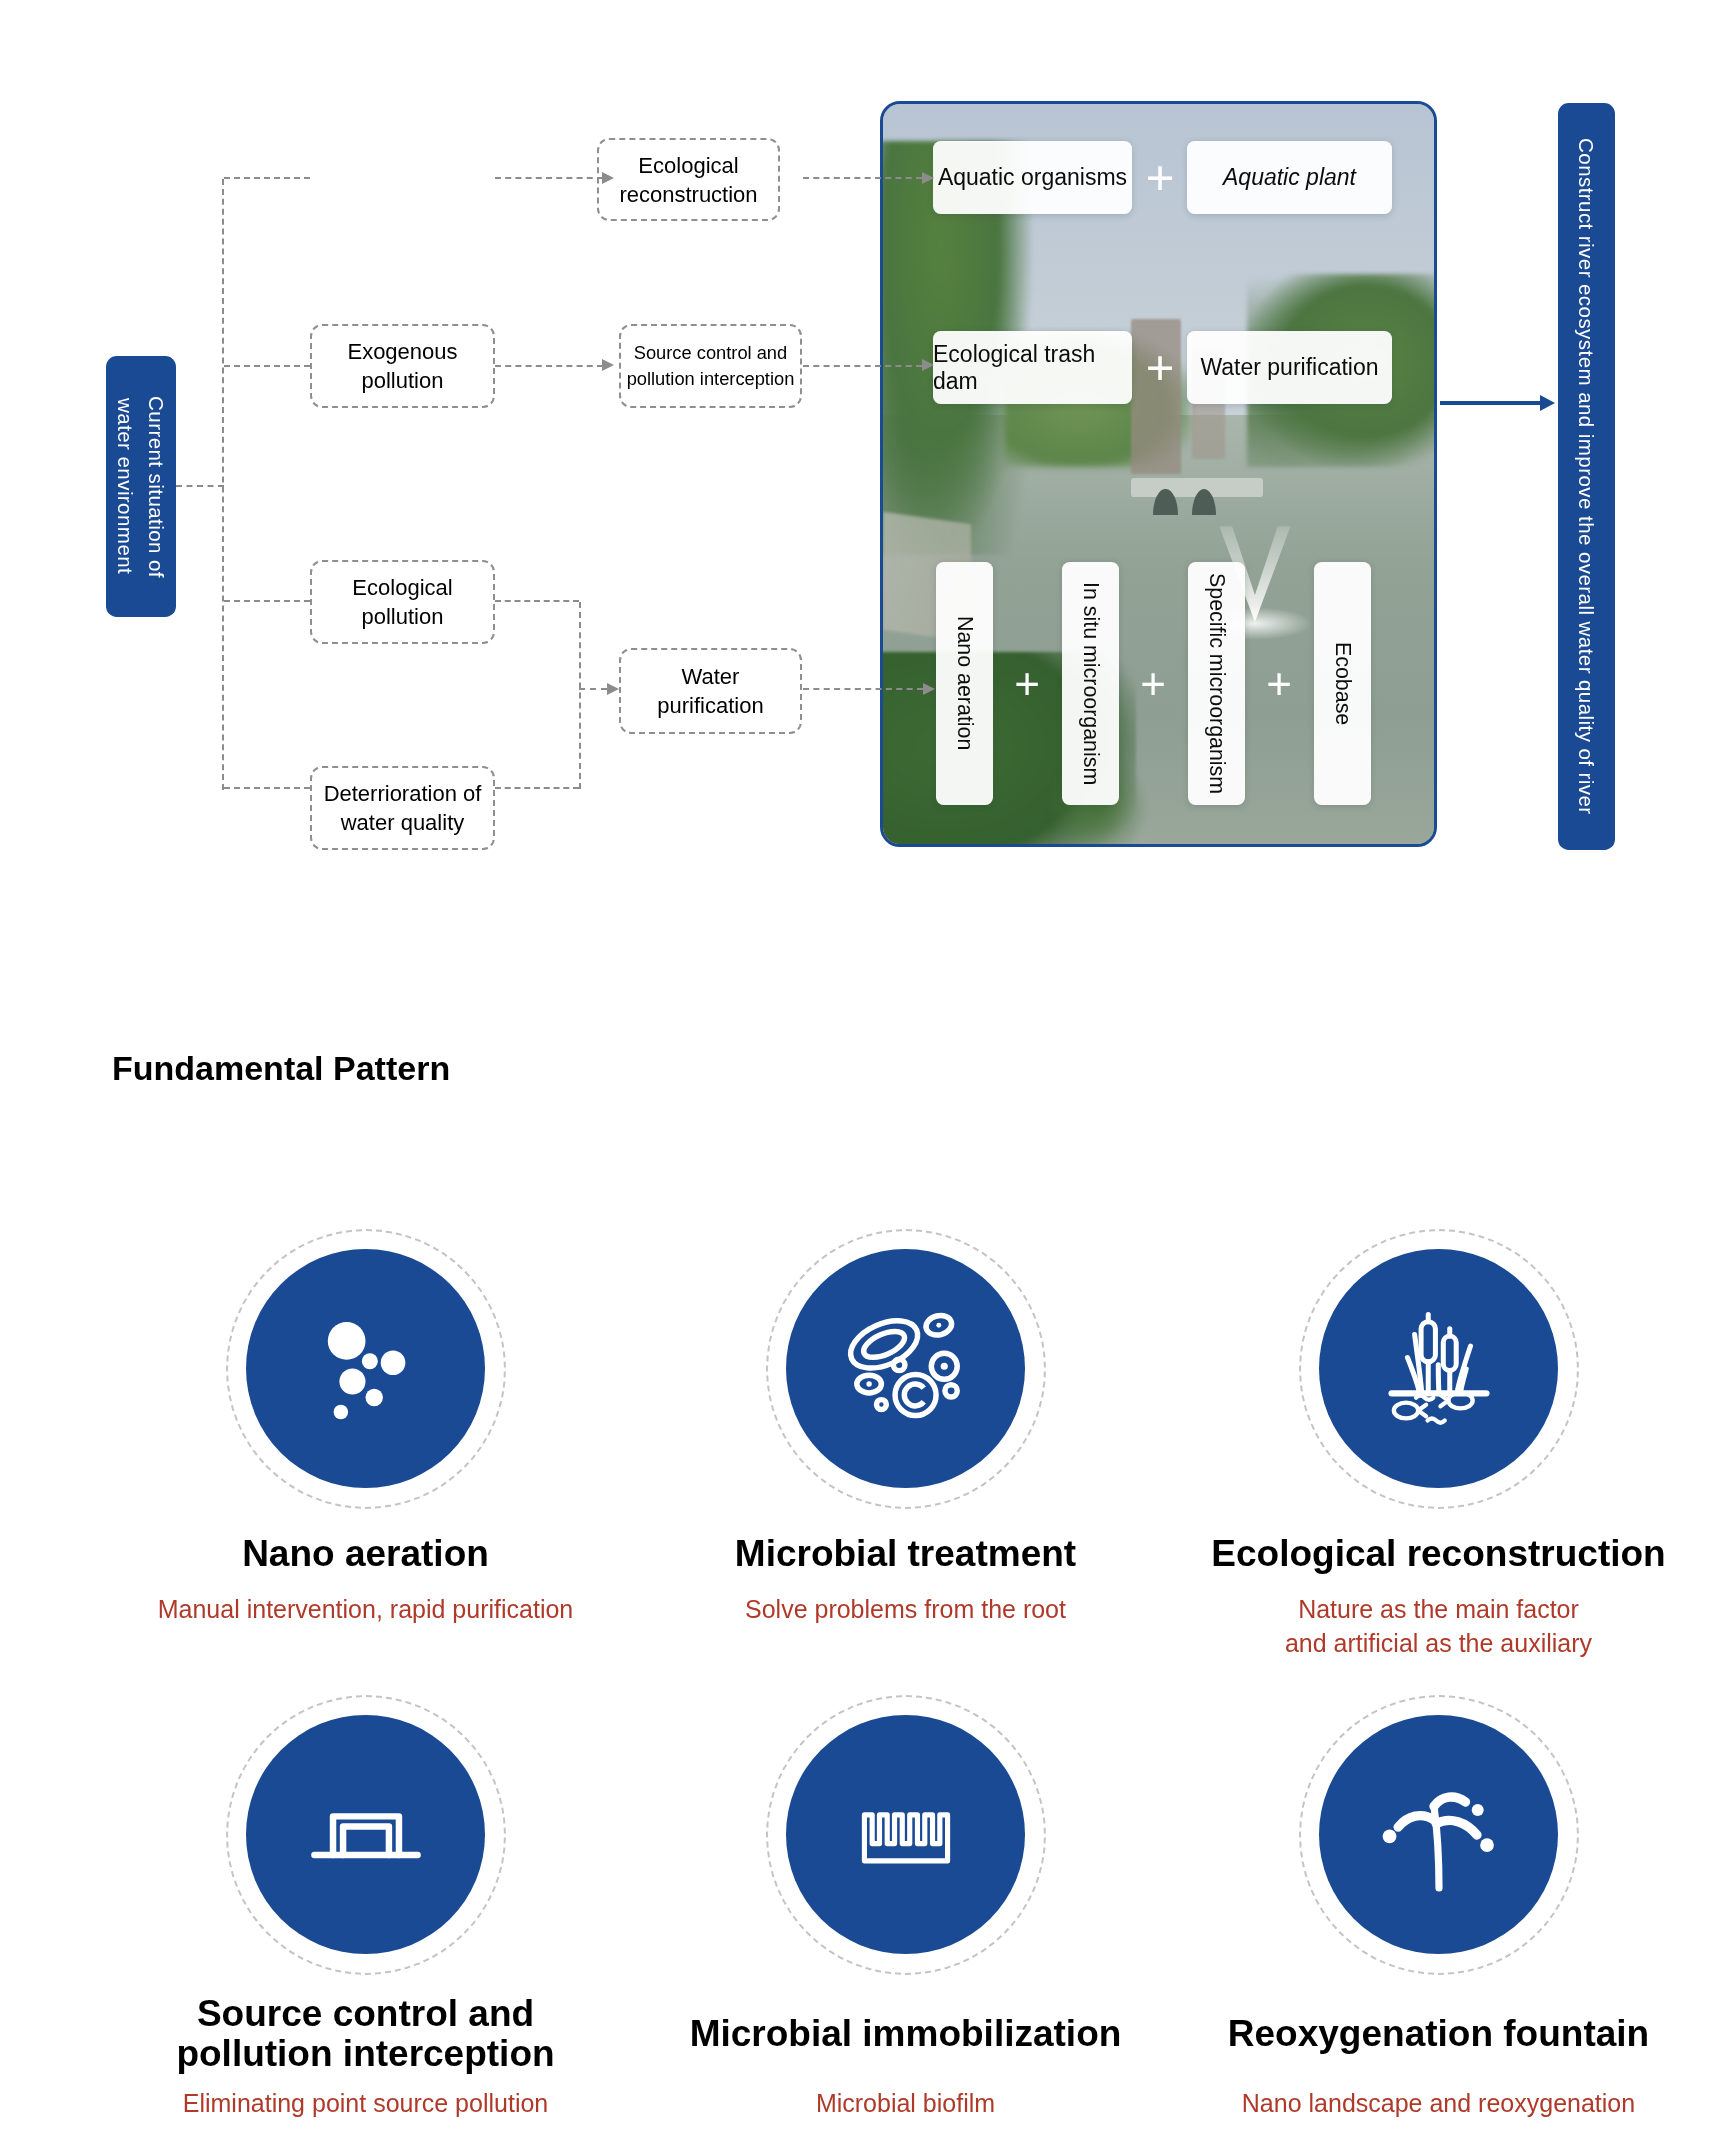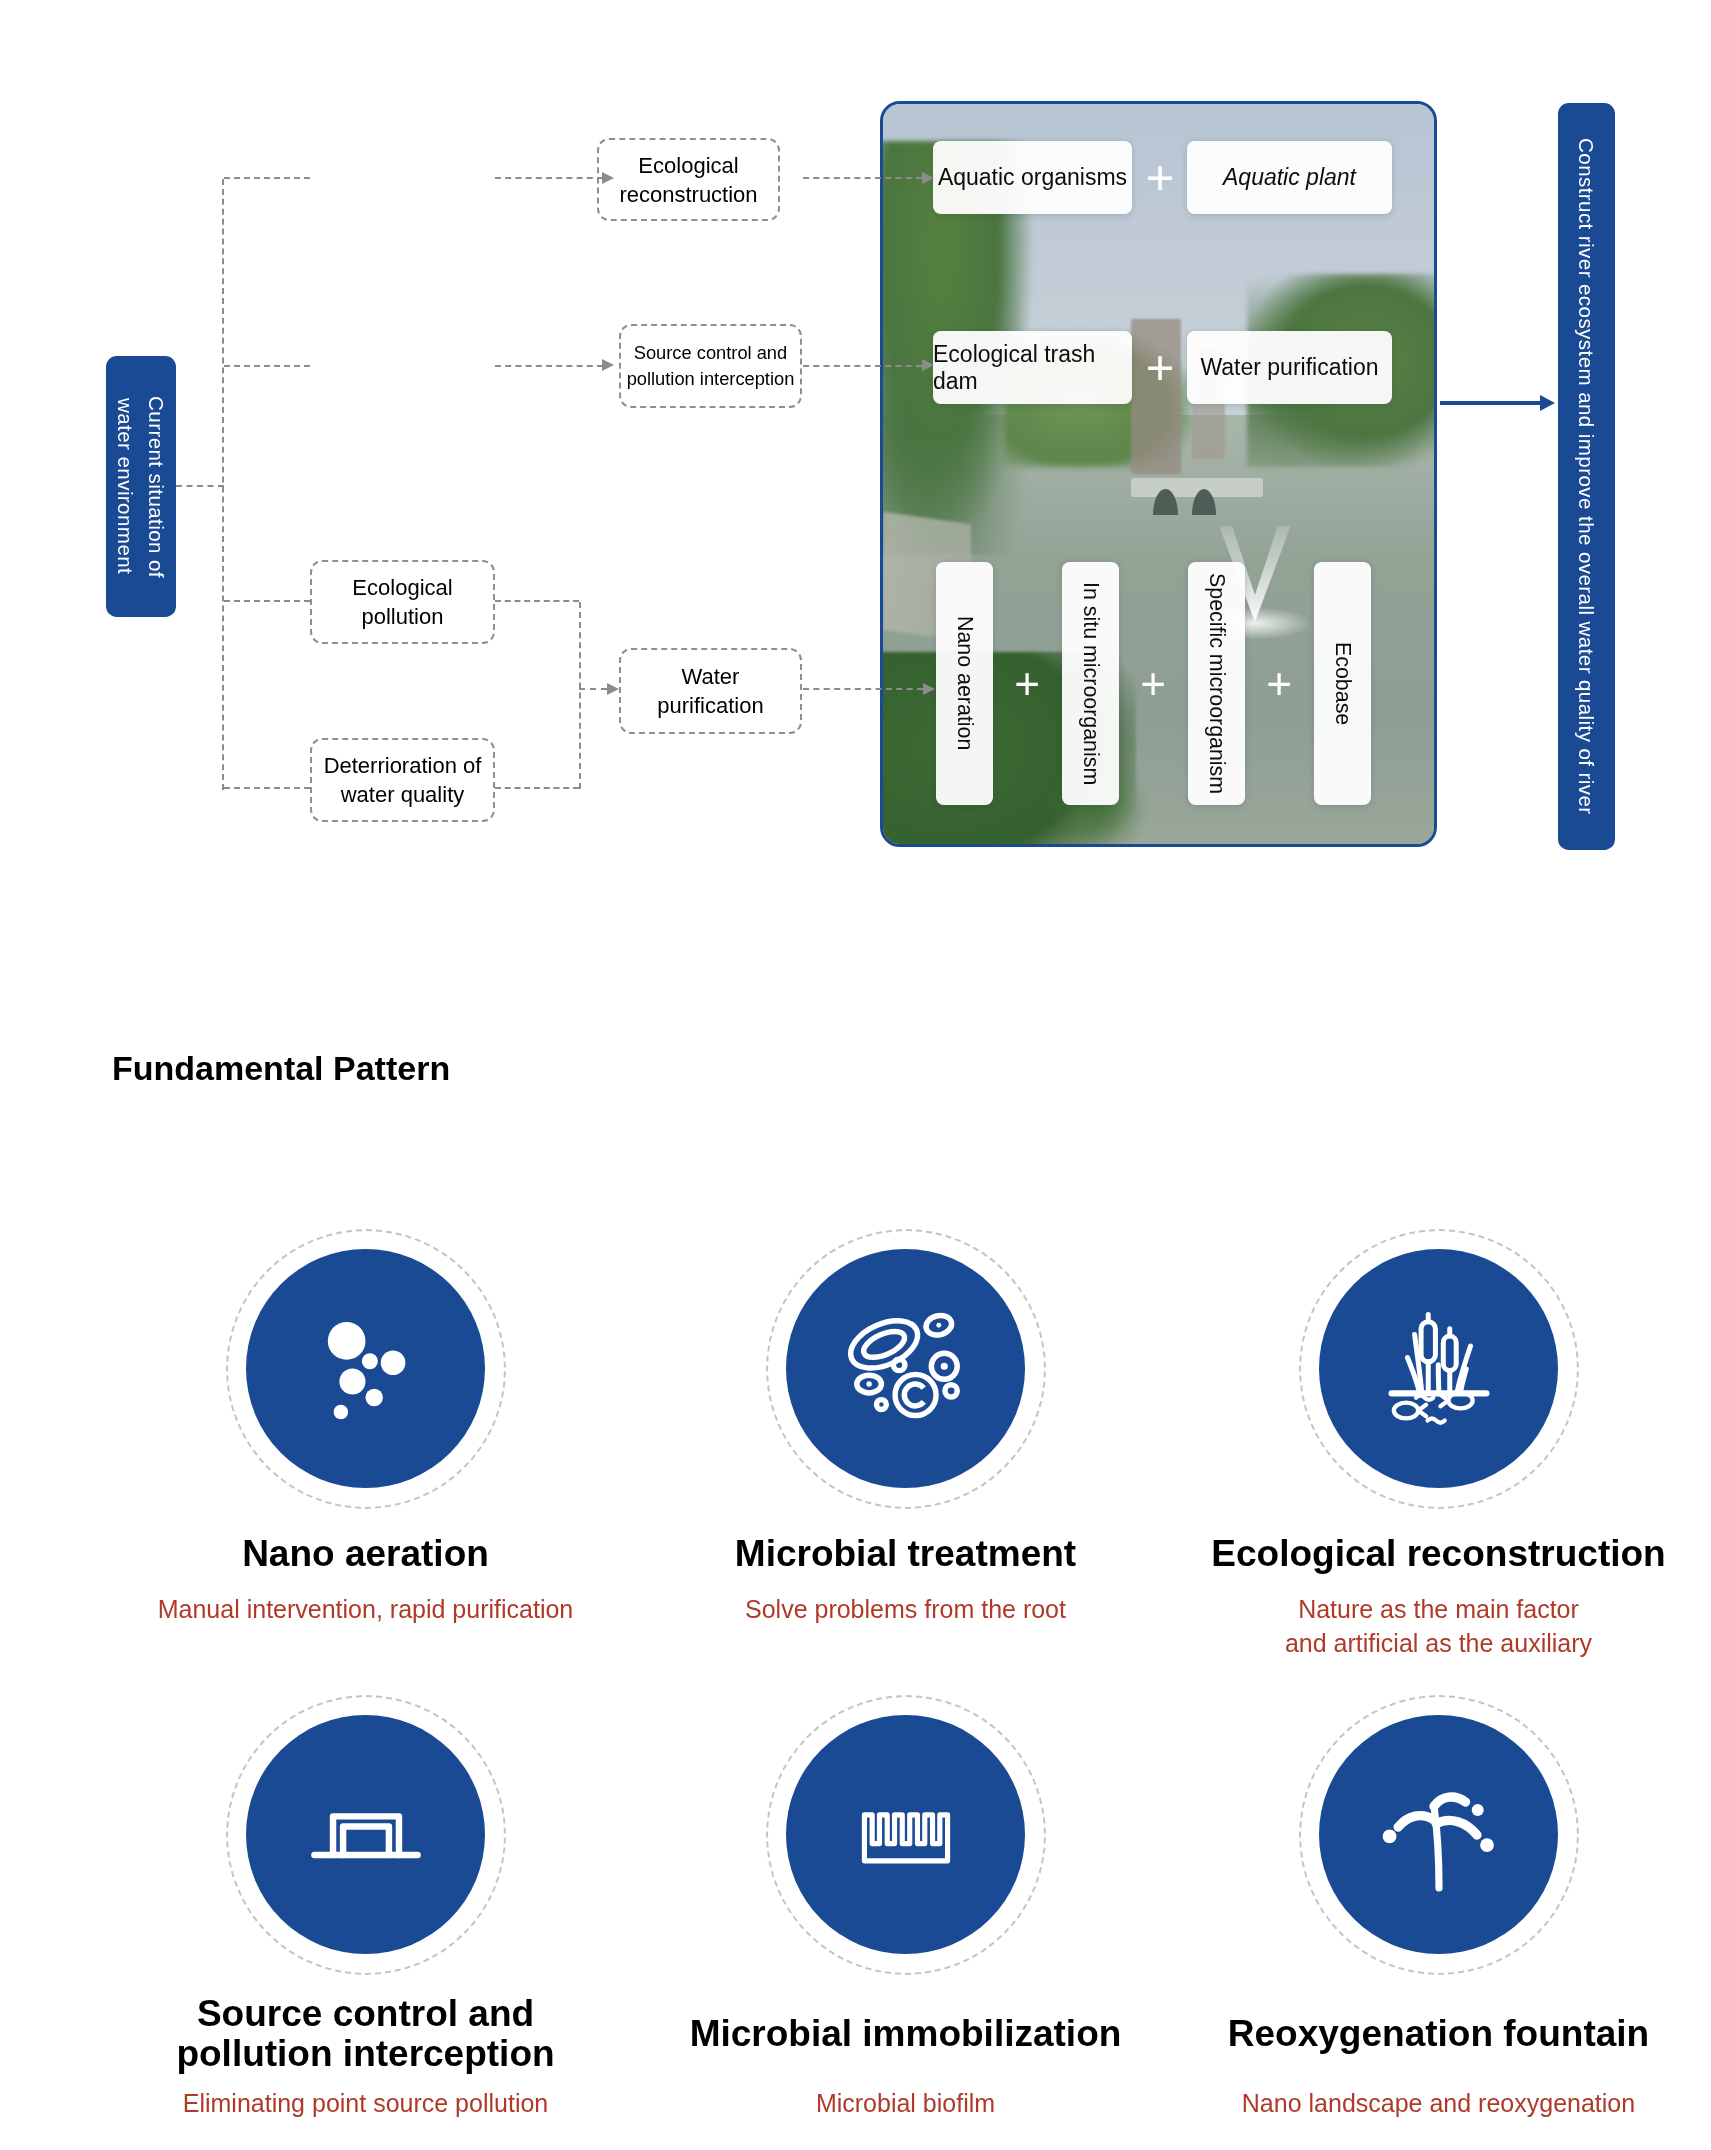--- a/index.html
+++ b/index.html
@@ -81,24 +81,27 @@
 </head>
 <body>
 
 <div class="page">
 
   <div class="blue-vbox" style="left:106px;top:356px;width:70px;height:261px;">
     <span>Current situation of
 water environment</span>
   </div>
 
+  <div class="dash-box" style="left:310px;top:324px;width:185px;height:84px;">
+    <span>Exogenous pollution</span>
+  </div>
   <div class="dash-box" style="left:310px;top:560px;width:185px;height:84px;">
     <span>Ecological pollution</span>
   </div>
-  <div class="dash-box" style="left:310px;top:738px;width:185px;height:84px;">
+  <div class="dash-box" style="left:310px;top:766px;width:185px;height:84px;">
     <span>Deterrioration of
 water quality</span>
   </div>
 
   <div class="dash-box" style="left:597px;top:138px;width:183px;height:83px;">
     <span>Ecological
 reconstruction</span>
   </div>
   <div class="dash-box small" style="left:619px;top:324px;width:183px;height:84px;">
     <span>Source control and

